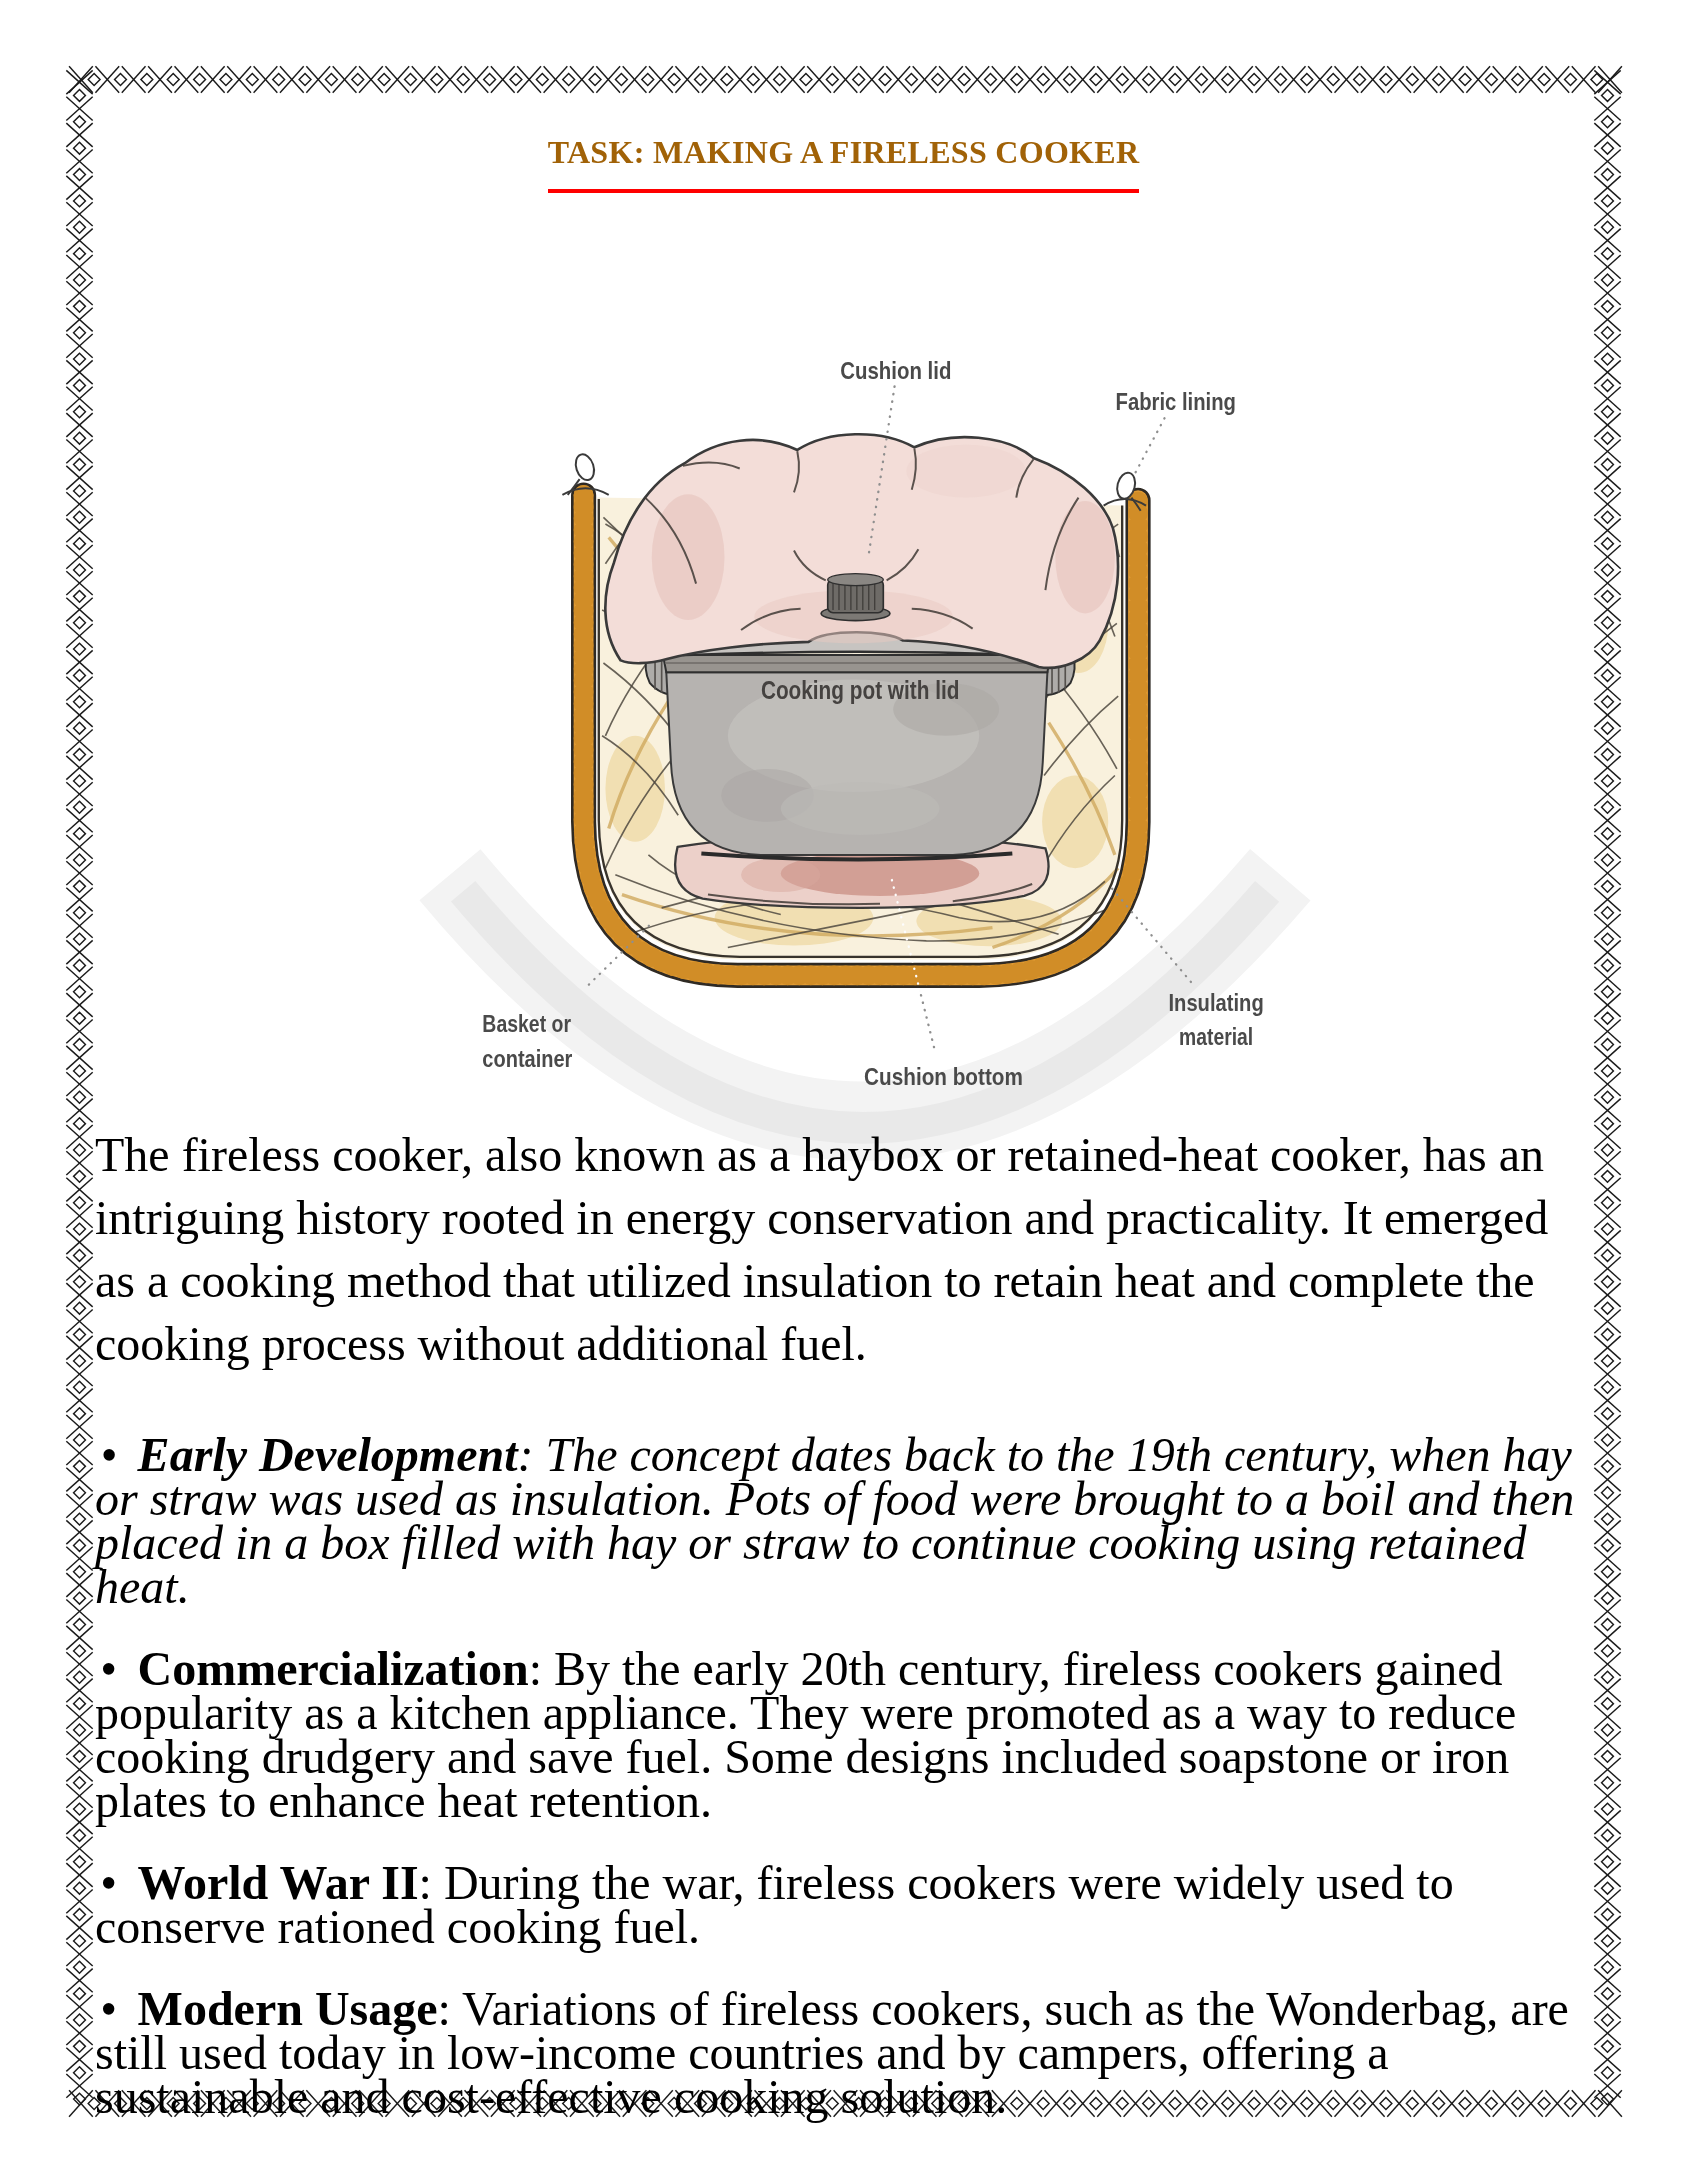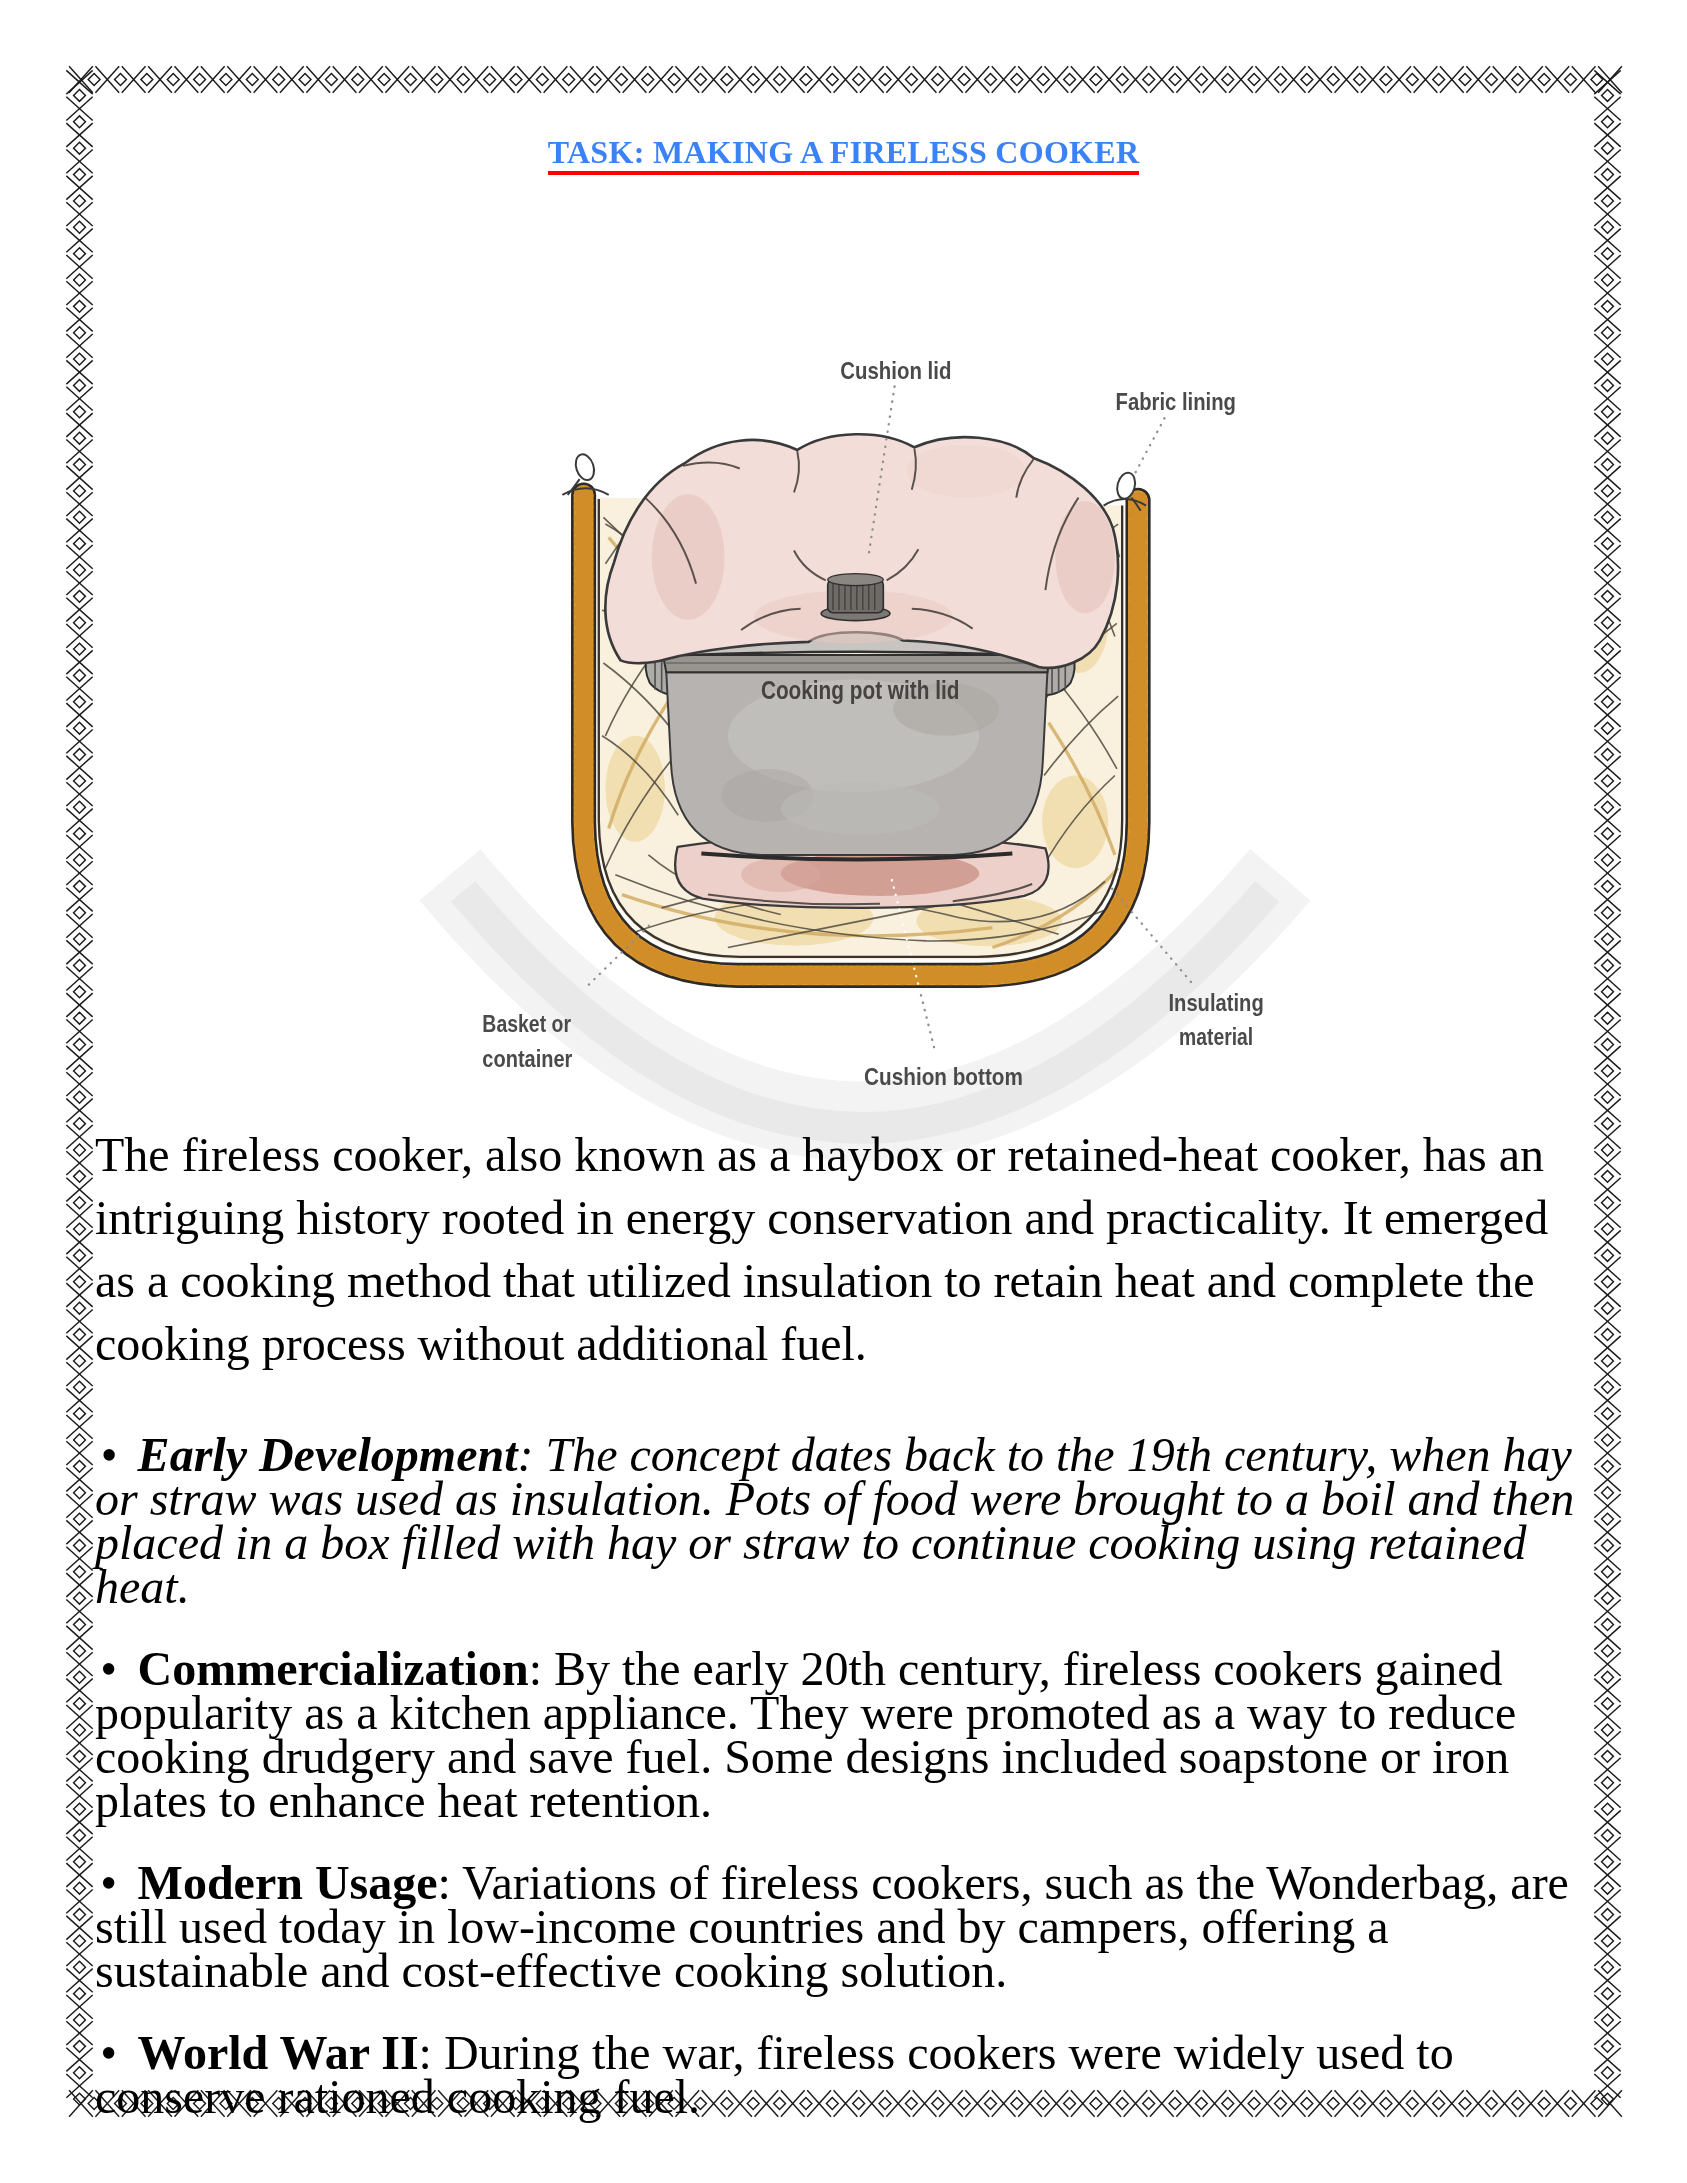--- a/index.html
+++ b/index.html
@@ -1,19 +1,19 @@
 <!DOCTYPE html>
 <html style="font-size:10.6px"><head>
 <meta charset="utf-8">
 <style>
   html,body{margin:0;padding:0;background:#ffffff;}
   body{width:1687px;height:2183px;position:relative;font-family:"Liberation Serif",serif;color:#000;}
   .border-svg{position:absolute;overflow:visible;}
   #page-title{position:absolute;top:134px;left:0;width:1687px;text-align:center;line-height:37px;}
-  #page-title span{display:inline-block;font-family:"Liberation Serif",serif;font-weight:bold;font-size:32px;color:#3b82f6;border-bottom:4px solid #FF0000;padding-bottom:0;letter-spacing:0.3px;}
+  #page-title span{display:inline-block;font-family:"Liberation Serif",serif;font-weight:bold;font-size:32px;color:#a16207;border-bottom:4px solid #FF0000;padding-bottom:18px;letter-spacing:0.3px;}
   #figure-wrap{position:absolute;left:397px;top:299px;width:966px;height:867px;}
   #figure-wrap svg{width:100%;height:100%;}
   .fig-label{font-family:"Liberation Sans",sans-serif;font-weight:bold;font-size:37px;fill:#4a4a4a;}
   .fig-label-pot{font-family:"Liberation Sans",sans-serif;font-weight:bold;font-size:38px;fill:#454240;}
   .leader{stroke:#8f8f8f;stroke-width:3.5;fill:none;stroke-dasharray:0.5 11;stroke-linecap:round;}
   .leader-white{stroke:#fdfdfd;stroke-width:3.5;fill:none;stroke-dasharray:0.5 11;stroke-linecap:round;}
   .scribble{stroke:#4f4940;stroke-width:2.5;fill:none;opacity:.85;}
   .scribble-tan{stroke:#cfa95e;stroke-width:5;fill:none;opacity:.8;}
   .fold{stroke:#3f3a35;stroke-width:3;fill:none;opacity:.85;}
   #content{position:absolute;left:95px;top:1123px;width:1502px;font-size:48px;}
@@ -994,20 +994,20 @@
 <div id="content">
   <div class="para1">The fireless cooker, also known as a haybox or retained-heat cooker, has an intriguing history rooted in energy conservation and practicality. It emerged as a cooking method that utilized insulation to retain heat and complete the cooking process without additional fuel.</div>
 
   <div class="bullet first">
     <span class="marker">•</span><span class="term">Early Development</span><span>: The concept dates back to the 19th century, when hay or straw was used as insulation. Pots of food were brought to a boil and then placed in a box filled with hay or straw to continue cooking using retained heat.</span>
   </div>
   <div class="bullet">
     <span class="marker">•</span><span class="term">Commercialization</span><span>: By the early 20th century, fireless cookers gained popularity as a kitchen appliance. They were promoted as a way to reduce cooking drudgery and save fuel. Some designs included soapstone or iron plates to enhance heat retention.</span>
   </div>
   <div class="bullet">
+    <span class="marker">•</span><span class="term">World War II</span><span>: During the war, fireless cookers were widely used to conserve rationed cooking fuel.</span>
+  </div>
+  <div class="bullet">
     <span class="marker">•</span><span class="term">Modern Usage</span><span>: Variations of fireless cookers, such as the Wonderbag, are still used today in low-income countries and by campers, offering a sustainable and cost-effective cooking solution.</span>
   </div>
-  <div class="bullet">
-    <span class="marker">•</span><span class="term">World War II</span><span>: During the war, fireless cookers were widely used to conserve rationed cooking fuel.</span>
-  </div>
 
 </div>
 
 
 </body></html>

